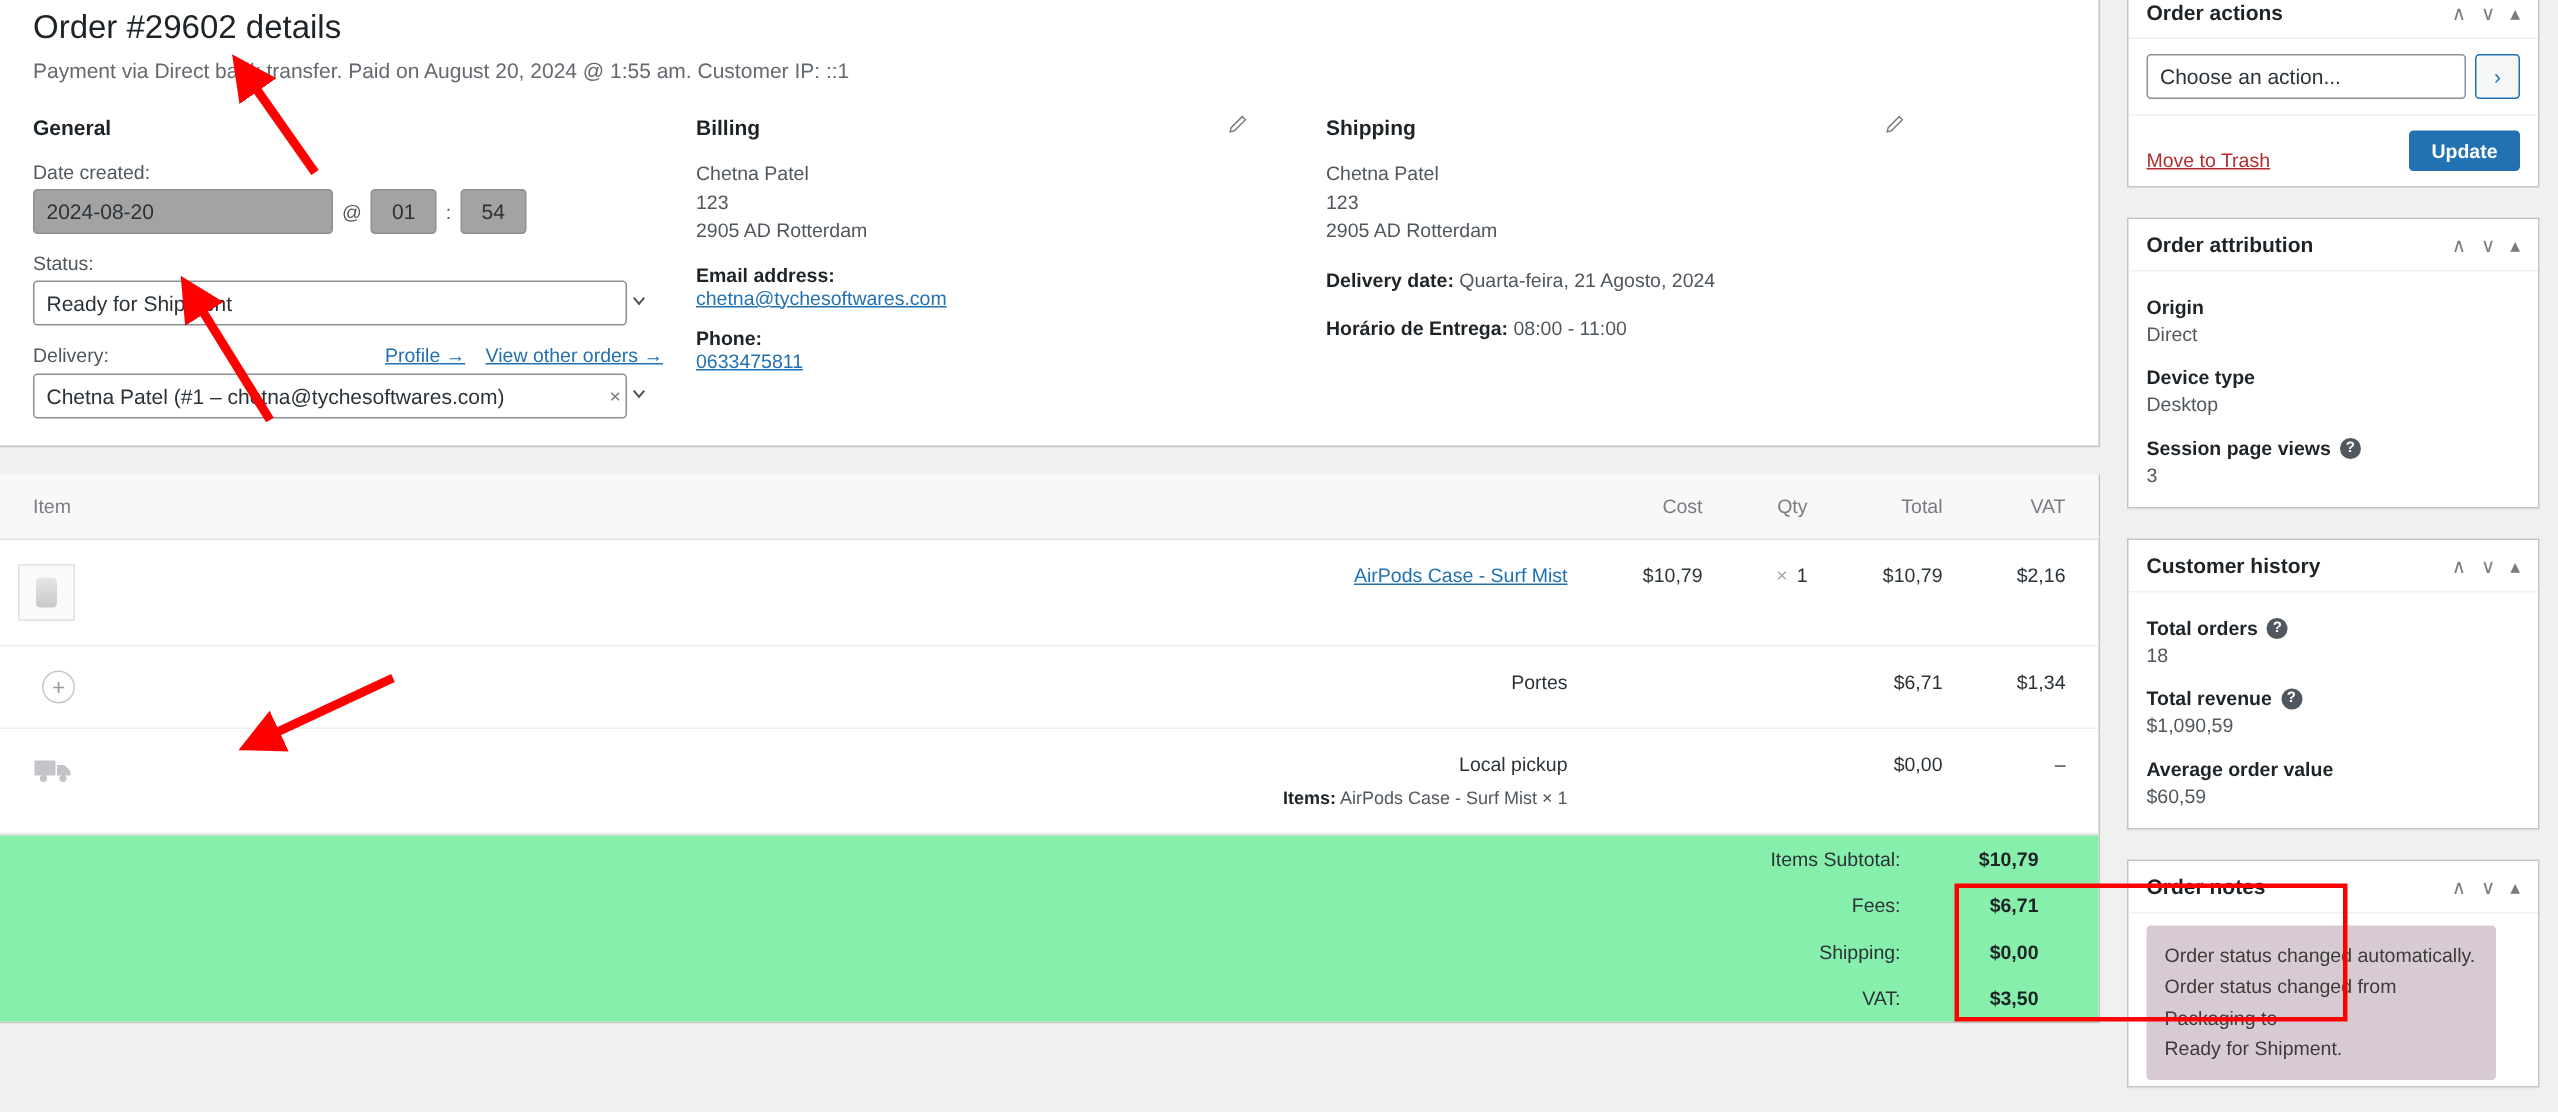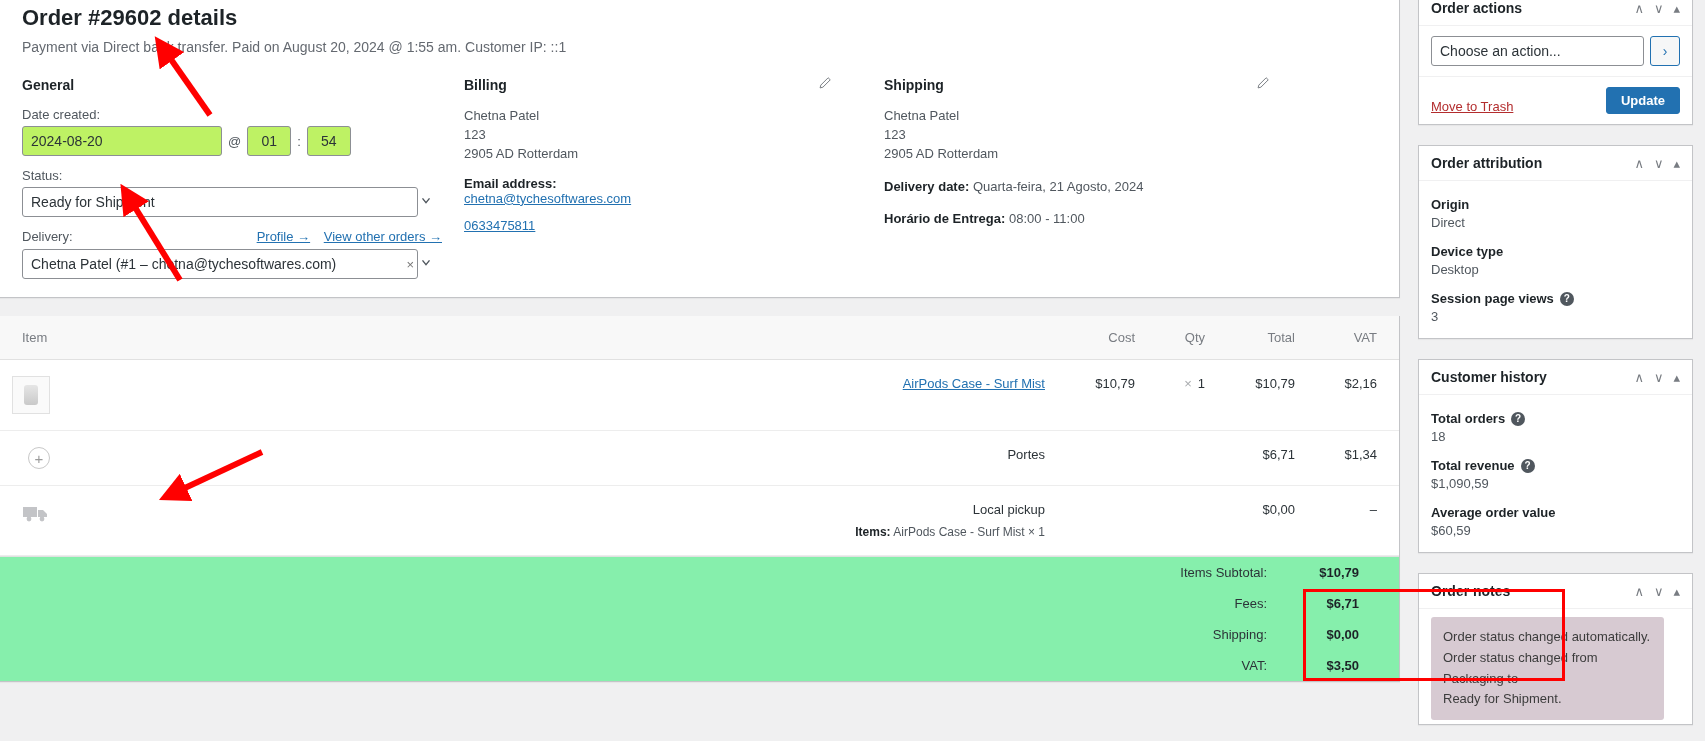--- a/index.html
+++ b/index.html
@@ -25,21 +25,21 @@
     margin-bottom: 20px;
   }
   .panel-main {
     border-left: none;
     border-top: none;
   }
 
   
   .order-head { padding: 4px 22px 0 22px; }
   .order-title {
-    font-size: 22px; font-weight: 700; color: #1d2327;
+    font-size: 22px; font-weight: 400; color: #1d2327;
     margin: 0 0 4px 0; line-height: 1.3;
   }
   .order-sub {
     font-size: 14px; color: #646970; margin: 0 0 18px 0; line-height: 1.5;
   }
 
   
   .order-data { display: flex; padding: 0 22px 18px 22px; }
   .od-col { position: relative; }
   .od-col.general { width: 420px; flex: 0 0 420px; }
@@ -55,21 +55,21 @@
     width: 16px; height: 16px; color: #787c82; cursor: pointer;
   }
   .billing .edit-pencil { right: 28px; }
 
   .fld-label {
     display: block; font-size: 13px; color: #50575e; margin: 0 0 4px 0;
   }
   .date-row { display: flex; align-items: center; gap: 0; margin-bottom: 12px; }
   .txt-input {
     height: 30px; border: 1px solid #8c8f94; border-radius: 3px;
-    background: #bef264; font-size: 14px; color: #2c3338;
+    background: #a3a3a3; font-size: 14px; color: #2c3338;
     padding: 0 8px; font-family: "Liberation Sans", sans-serif;
     line-height: 28px;
   }
   .date-input { width: 200px; }
   .at { margin: 0 6px; color: #50575e; font-size: 13px; }
   .hh, .mm { width: 44px; text-align: center; padding: 0 2px; }
   .colon { margin: 0 6px; color: #50575e; }
 
   .select-wrap { position: relative; }
   .sel {
@@ -269,20 +269,21 @@
           </span>
           <h3 class="od-h3">Billing</h3>
           <div class="addr-line">Chetna Patel</div>
           <div class="addr-line">123</div>
           <div class="addr-line">2905 AD Rotterdam</div>
           <div class="blk">
             <strong>Email address:</strong>
             <a>chetna@tychesoftwares.com</a>
           </div>
           <div class="blk">
+            <strong>Phone:</strong>
             <a>0633475811</a>
           </div>
         </div>
 
         <div class="od-col shipping">
           <span class="edit-pencil">
             <svg width="14" height="14" viewBox="0 0 20 20">
                 <path d="M14.5 2.5l3 3L7 16l-4 1 1-4z" fill="none" stroke="#787c82" stroke-width="1.4"></path>
               </svg>
           </span>

